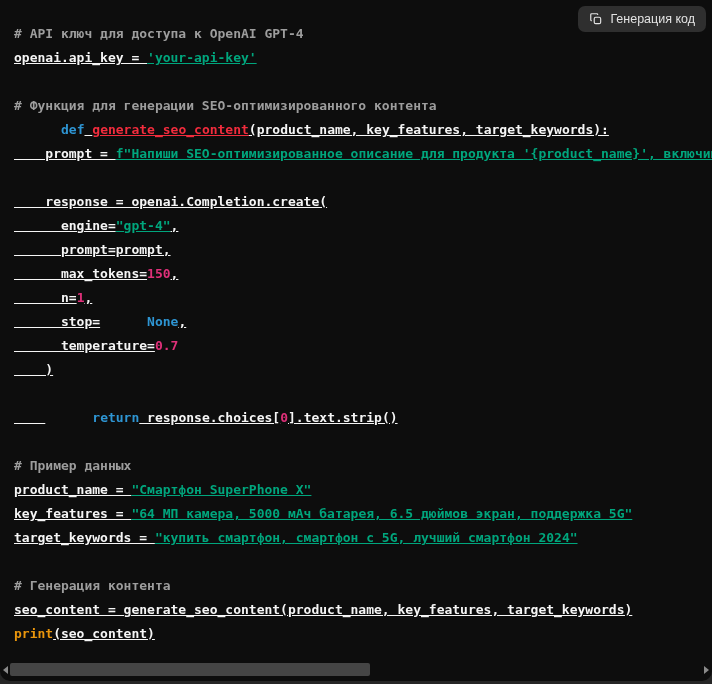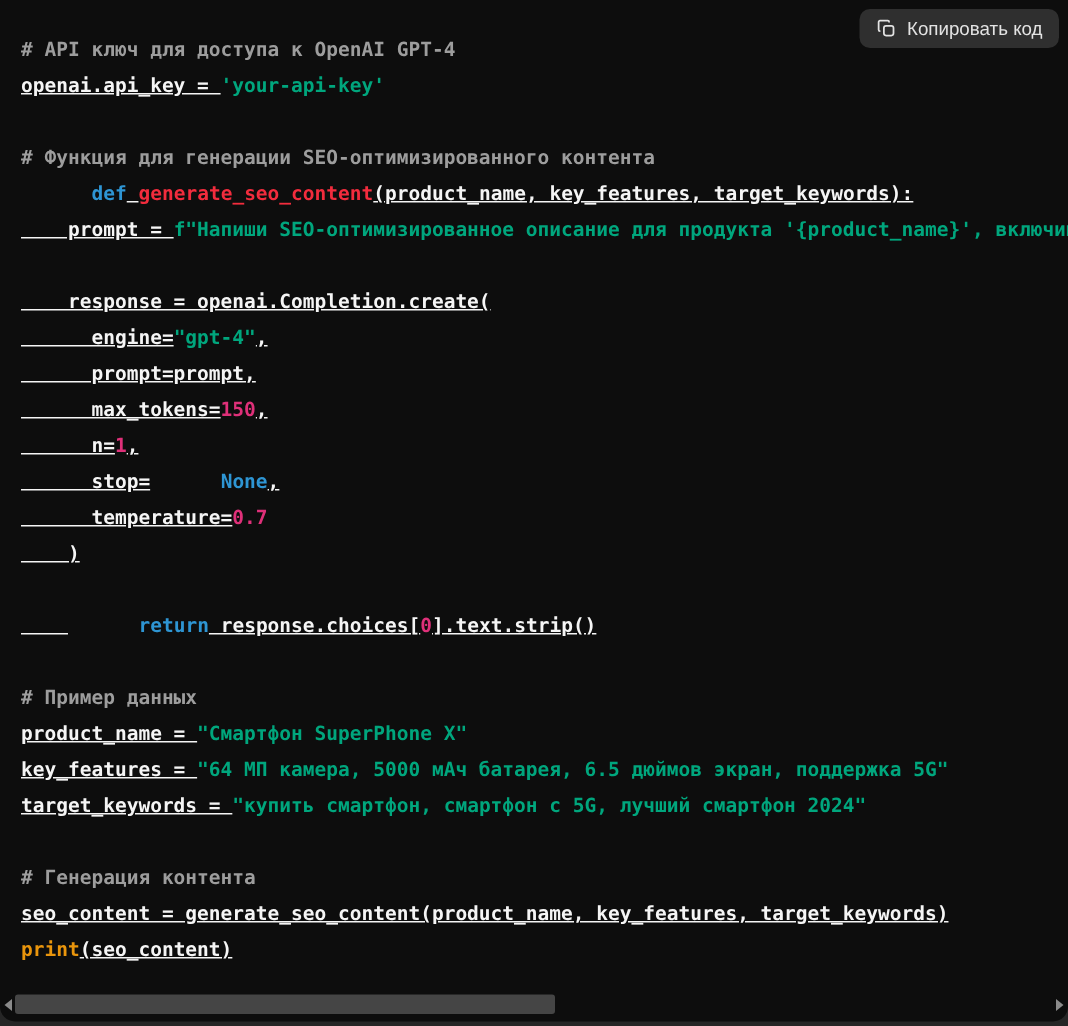--- a/index.html
+++ b/index.html
@@ -33,22 +33,22 @@
     position:absolute; top:22px; left:14px;
     font-family:"DejaVu Sans Mono","Liberation Mono",monospace;
     font-size:13px; font-weight:bold;
     white-space:pre;
   }
   .code-line { height:24px; line-height:24px; }
 
   .tok-pln { color:var(--plain,#f5f5f5);text-decoration:underline; }
   .tok-com { color:var(--comment,#9d9d9d); }
   .tok-kw  { color:var(--keyword,#2e95d3);margin-left:47px; }
-  .tok-fn  { color:var(--function,#f22c3d); }
-  .tok-str { color:var(--string,#00a67d); }
+  .tok-fn  { color:var(--function,#f22c3d);text-decoration:underline; }
+  .tok-str { color:var(--string,#00a67d);text-decoration:underline; }
   .tok-num { color:var(--number,#df3079); }
   .tok-bi  { color:var(--builtin,#e9950c); }
 
   .scrollbar {
     position:absolute; left:0; right:0; bottom:4px; height:14px;
   }
   .scroll-thumb {
     position:absolute; left:10px; top:0; width:360px; height:13px;
     background:var(--scrollbar-thumb,#454545);
     border-radius:2px;
@@ -75,21 +75,21 @@
 
 <div class="code-block">
 
   <button class="copy-button">
     <span>
       <svg width="14" height="14" viewBox="0 0 24 24" fill="none" stroke="currentColor" stroke-width="2" stroke-linejoin="round">
         <rect x="9" y="9" width="11" height="11" rx="2.5"></rect>
         <path d="M5 15 H4.5 A1.5 1.5 0 0 1 3 13.5 V4.5 A1.5 1.5 0 0 1 4.5 3 H13.5 A1.5 1.5 0 0 1 15 4.5 V5"></path>
       </svg>
     </span>
-    <span>Копировать код</span>
+    <span>Генерация код</span>
   </button>
 
   <div class="code-area">
     <div class="code-content"><div class="code-line"><span class="tok-com"># API ключ для доступа к OpenAI GPT-4</span></div><div class="code-line"><span class="tok-pln">openai.api_key = </span><span class="tok-str">'your-api-key'</span></div><div class="code-line"></div><div class="code-line"><span class="tok-com"># Функция для генерации SEO-оптимизированного контента</span></div><div class="code-line"><span class="tok-kw">def</span><span class="tok-pln"> </span><span class="tok-fn">generate_seo_content</span><span class="tok-pln">(product_name, key_features, target_keywords):</span></div><div class="code-line"><span class="tok-pln">    prompt = </span><span class="tok-str">f"Напиши SEO-оптимизированное описание для продукта '{product_name}', включив</span></div><div class="code-line"></div><div class="code-line"><span class="tok-pln">    response = openai.Completion.create(</span></div><div class="code-line"><span class="tok-pln">      engine=</span><span class="tok-str">"gpt-4"</span><span class="tok-pln">,</span></div><div class="code-line"><span class="tok-pln">      prompt=prompt,</span></div><div class="code-line"><span class="tok-pln">      max_tokens=</span><span class="tok-num">150</span><span class="tok-pln">,</span></div><div class="code-line"><span class="tok-pln">      n=</span><span class="tok-num">1</span><span class="tok-pln">,</span></div><div class="code-line"><span class="tok-pln">      stop=</span><span class="tok-kw">None</span><span class="tok-pln">,</span></div><div class="code-line"><span class="tok-pln">      temperature=</span><span class="tok-num">0.7</span></div><div class="code-line"><span class="tok-pln">    )</span></div><div class="code-line"></div><div class="code-line"><span class="tok-pln">    </span><span class="tok-kw">return</span><span class="tok-pln"> response.choices[</span><span class="tok-num">0</span><span class="tok-pln">].text.strip()</span></div><div class="code-line"></div><div class="code-line"><span class="tok-com"># Пример данных</span></div><div class="code-line"><span class="tok-pln">product_name = </span><span class="tok-str">"Смартфон SuperPhone X"</span></div><div class="code-line"><span class="tok-pln">key_features = </span><span class="tok-str">"64 МП камера, 5000 мАч батарея, 6.5 дюймов экран, поддержка 5G"</span></div><div class="code-line"><span class="tok-pln">target_keywords = </span><span class="tok-str">"купить смартфон, смартфон с 5G, лучший смартфон 2024"</span></div><div class="code-line"></div><div class="code-line"><span class="tok-com"># Генерация контента</span></div><div class="code-line"><span class="tok-pln">seo_content = generate_seo_content(product_name, key_features, target_keywords)</span></div><div class="code-line"><span class="tok-bi">print</span><span class="tok-pln">(seo_content)</span></div></div>
   </div>
 
   <div class="scrollbar">
     <div class="scroll-arrow left"></div>
     <div class="scroll-thumb"></div>
     <div class="scroll-arrow right"></div>

